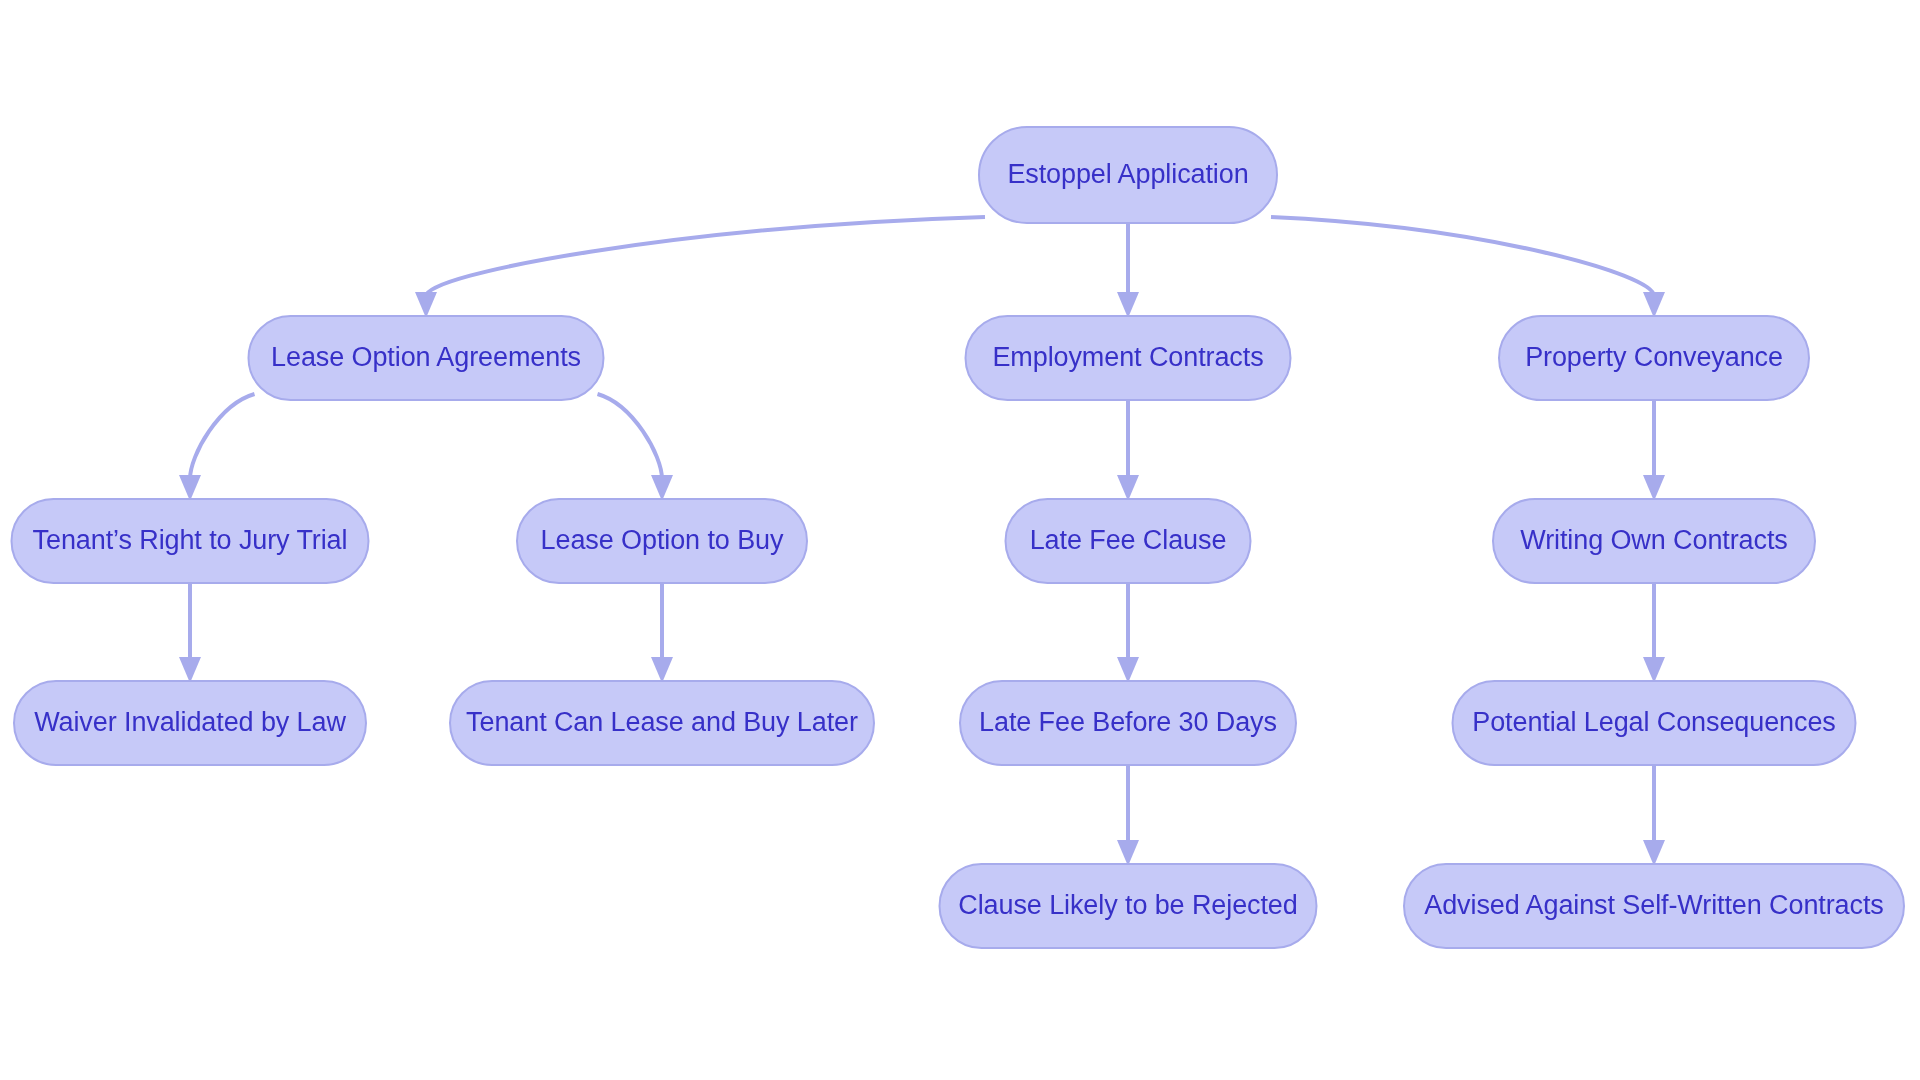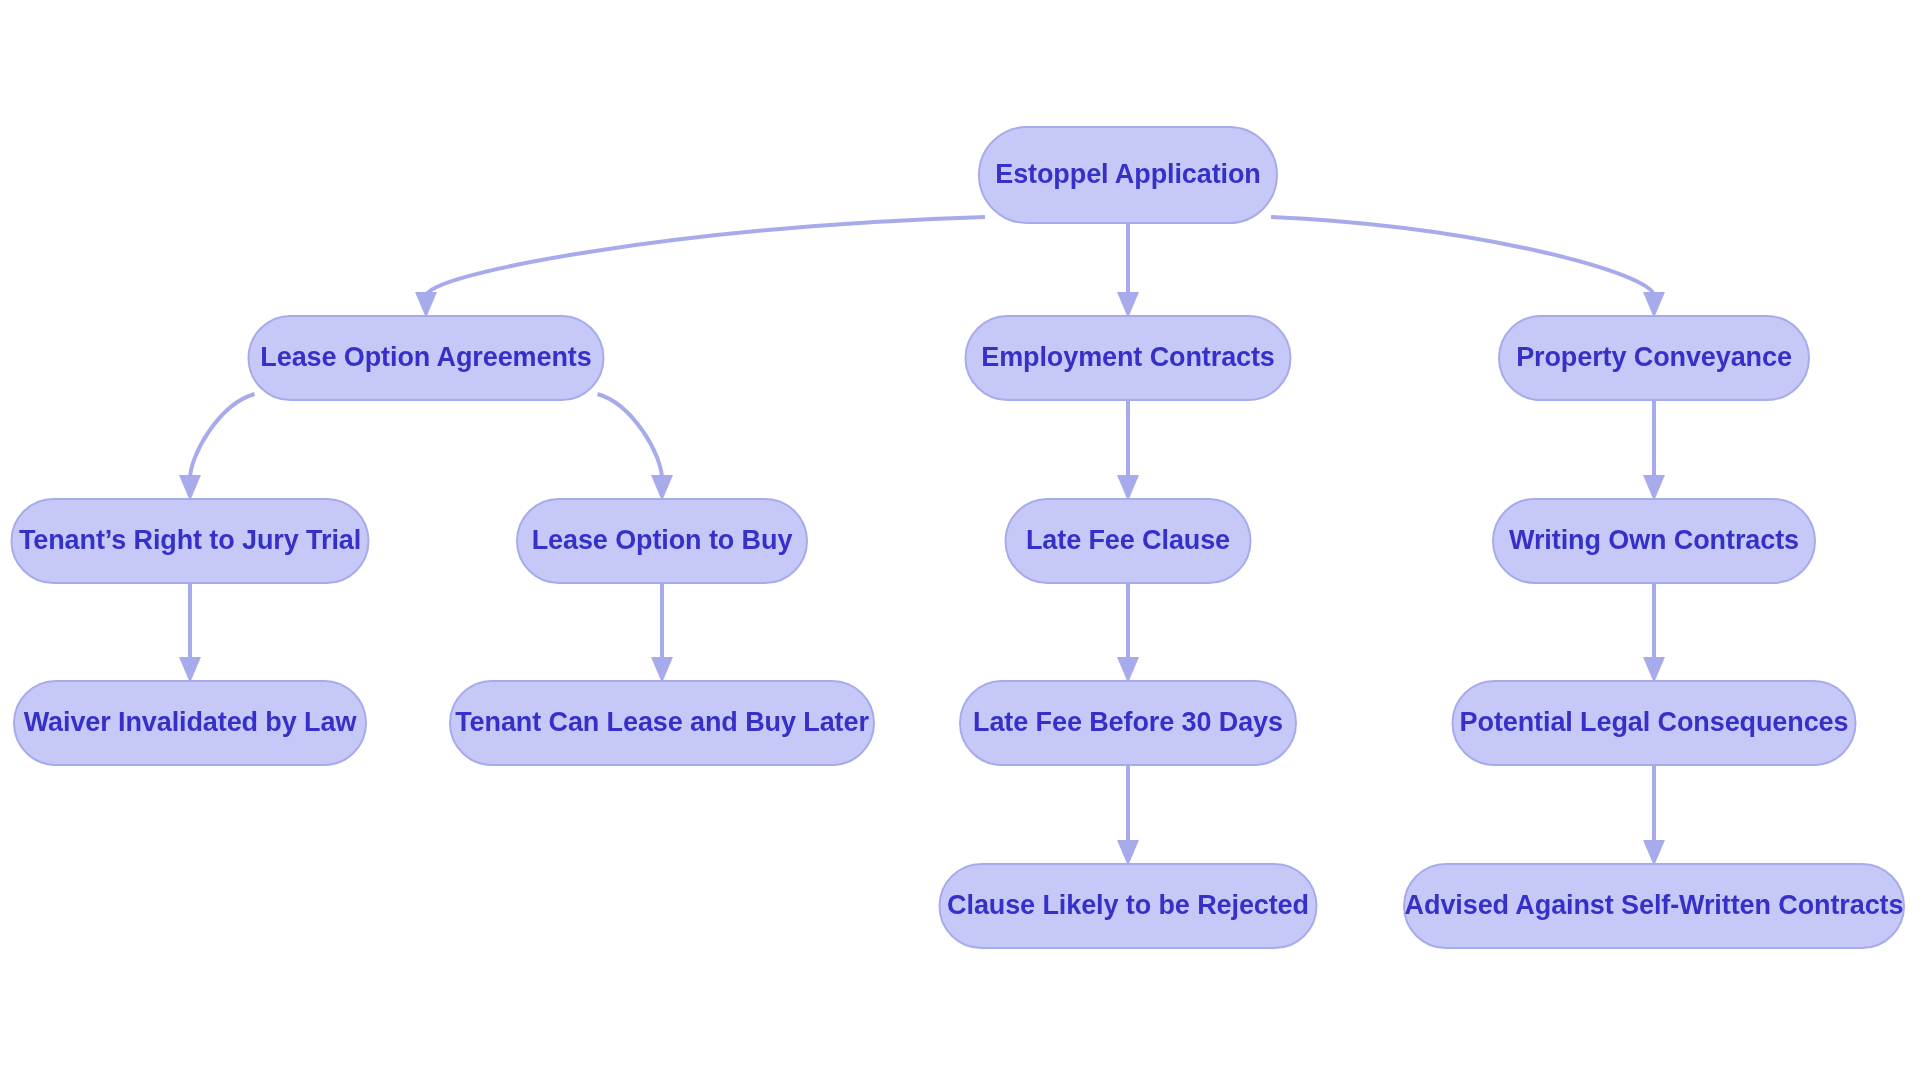--- a/index.html
+++ b/index.html
@@ -11,21 +11,20 @@
     width: 1920px;
     height: 1080px;
     overflow: hidden;
     font-family: "Liberation Sans", sans-serif;
   }
   #flowchart-root {
     position: relative;
     width: 1920px;
     height: 797px;
     background: #ffffff;
-    font-weight: bold;
   }
   svg.diagram {
     display: block;
     width: 1920px;
     height: 1080px;
   }
   .node-shape {
     fill: #c6c9f8;
     stroke: #a7abec;
     stroke-width: 2;

